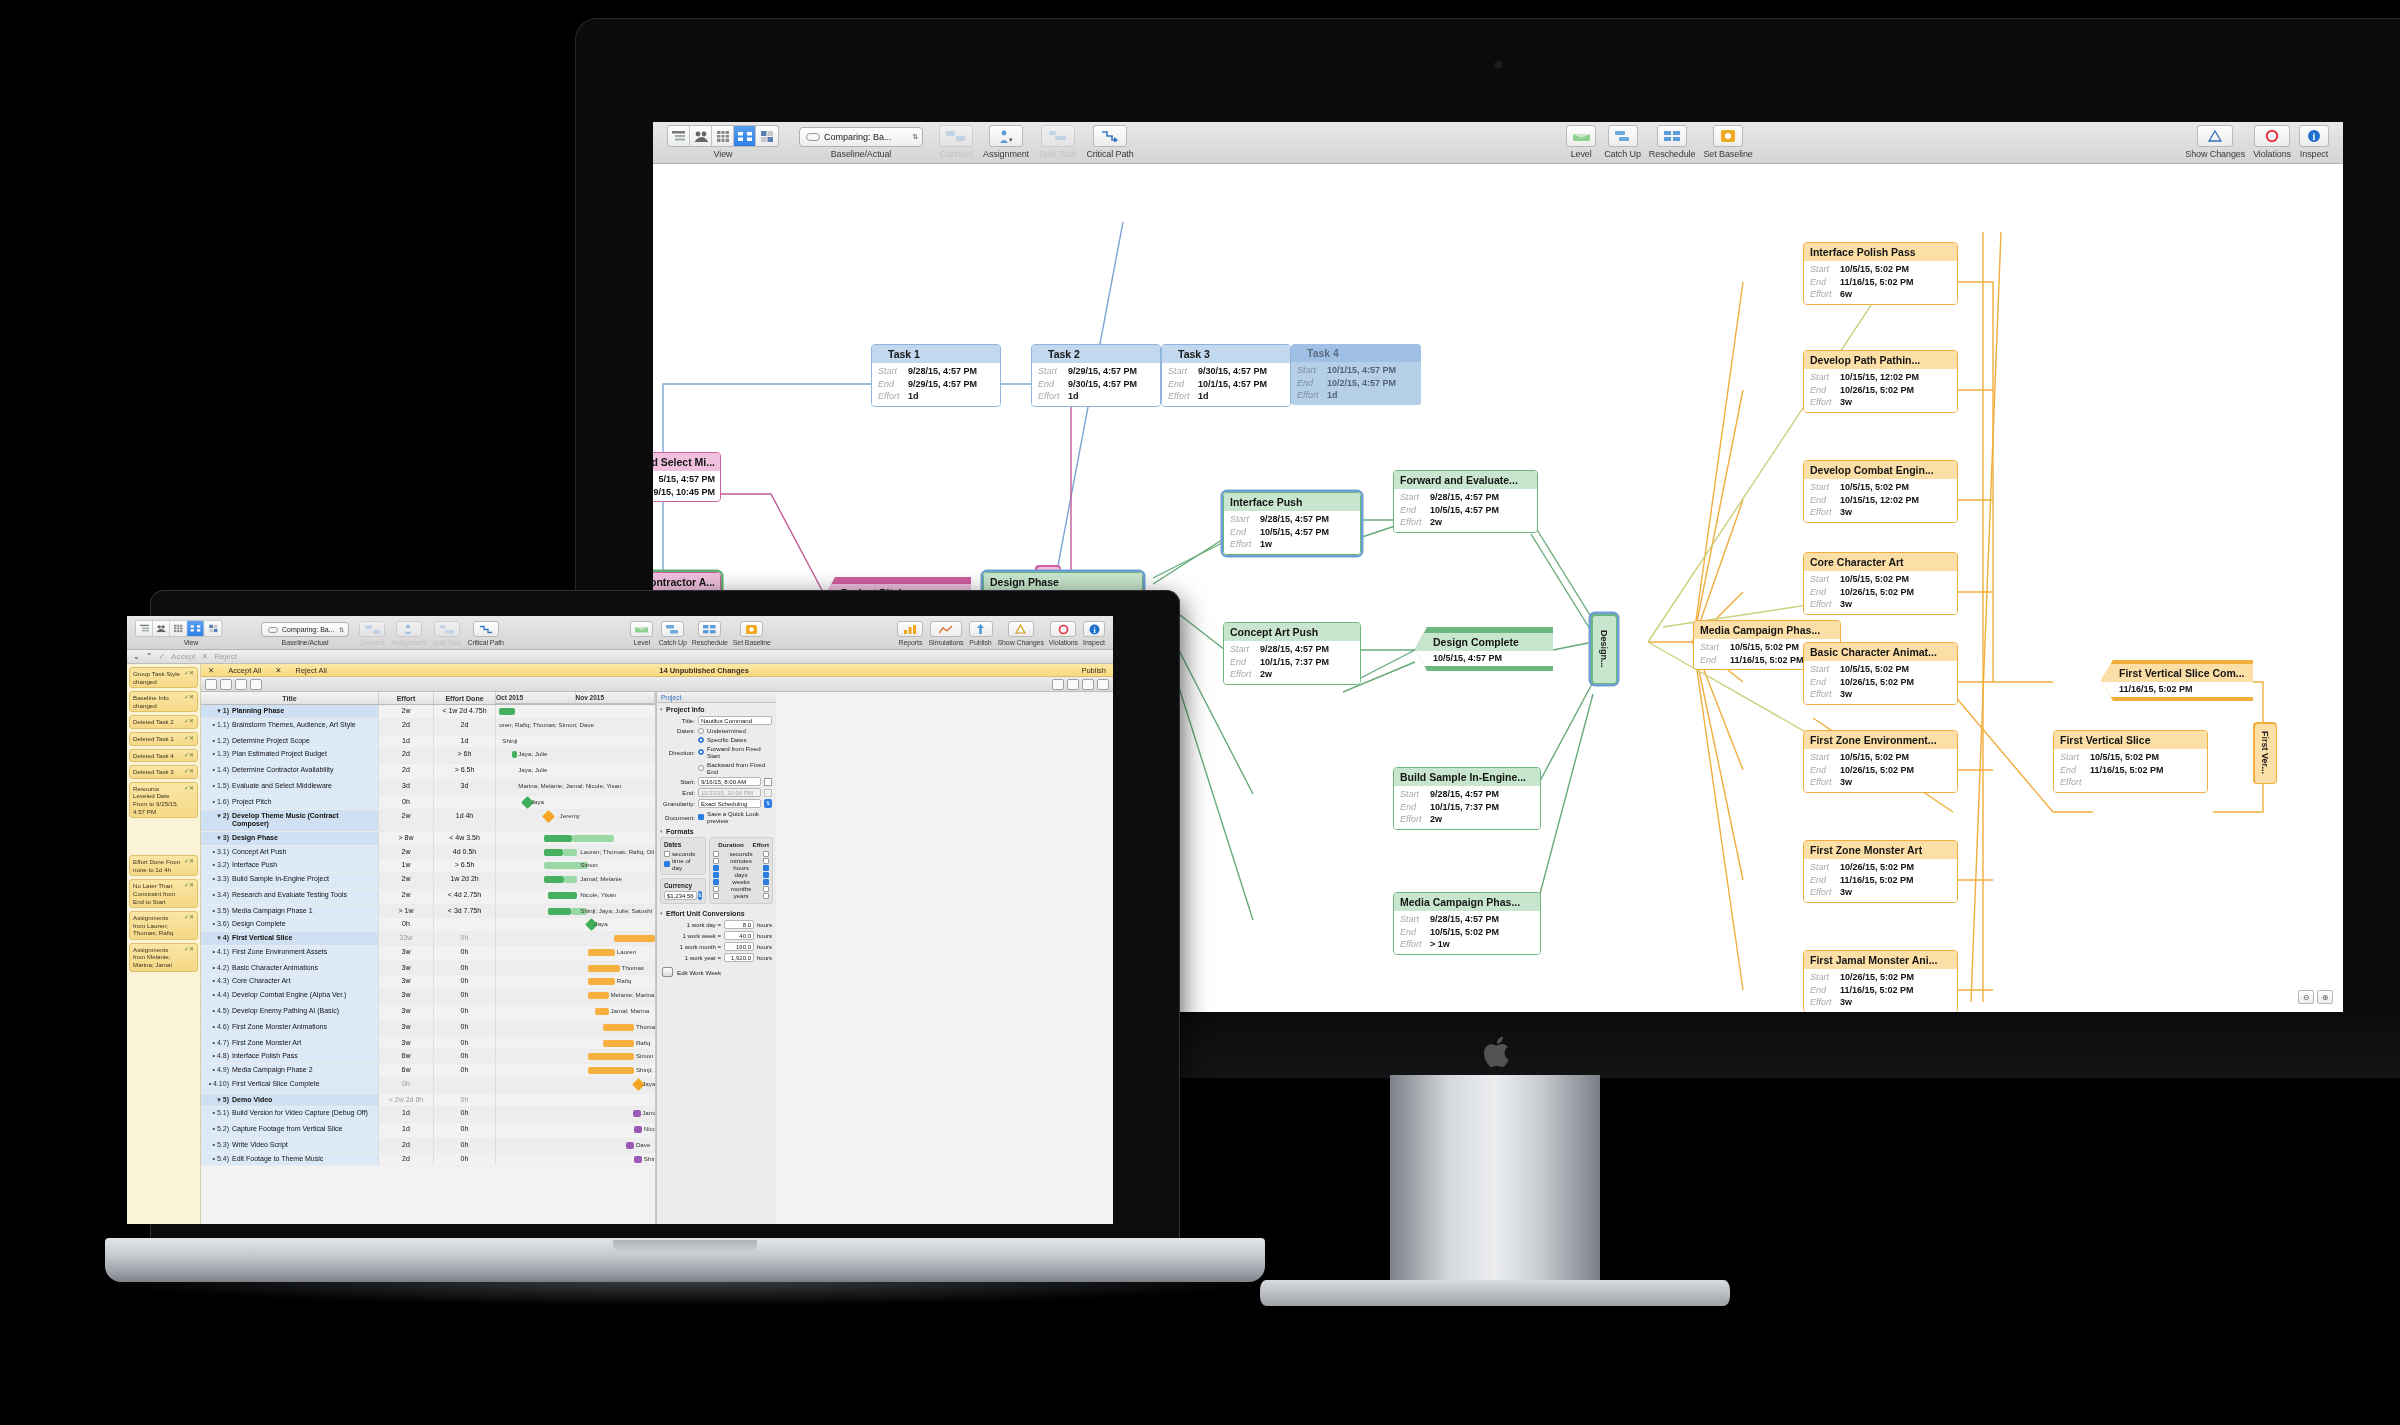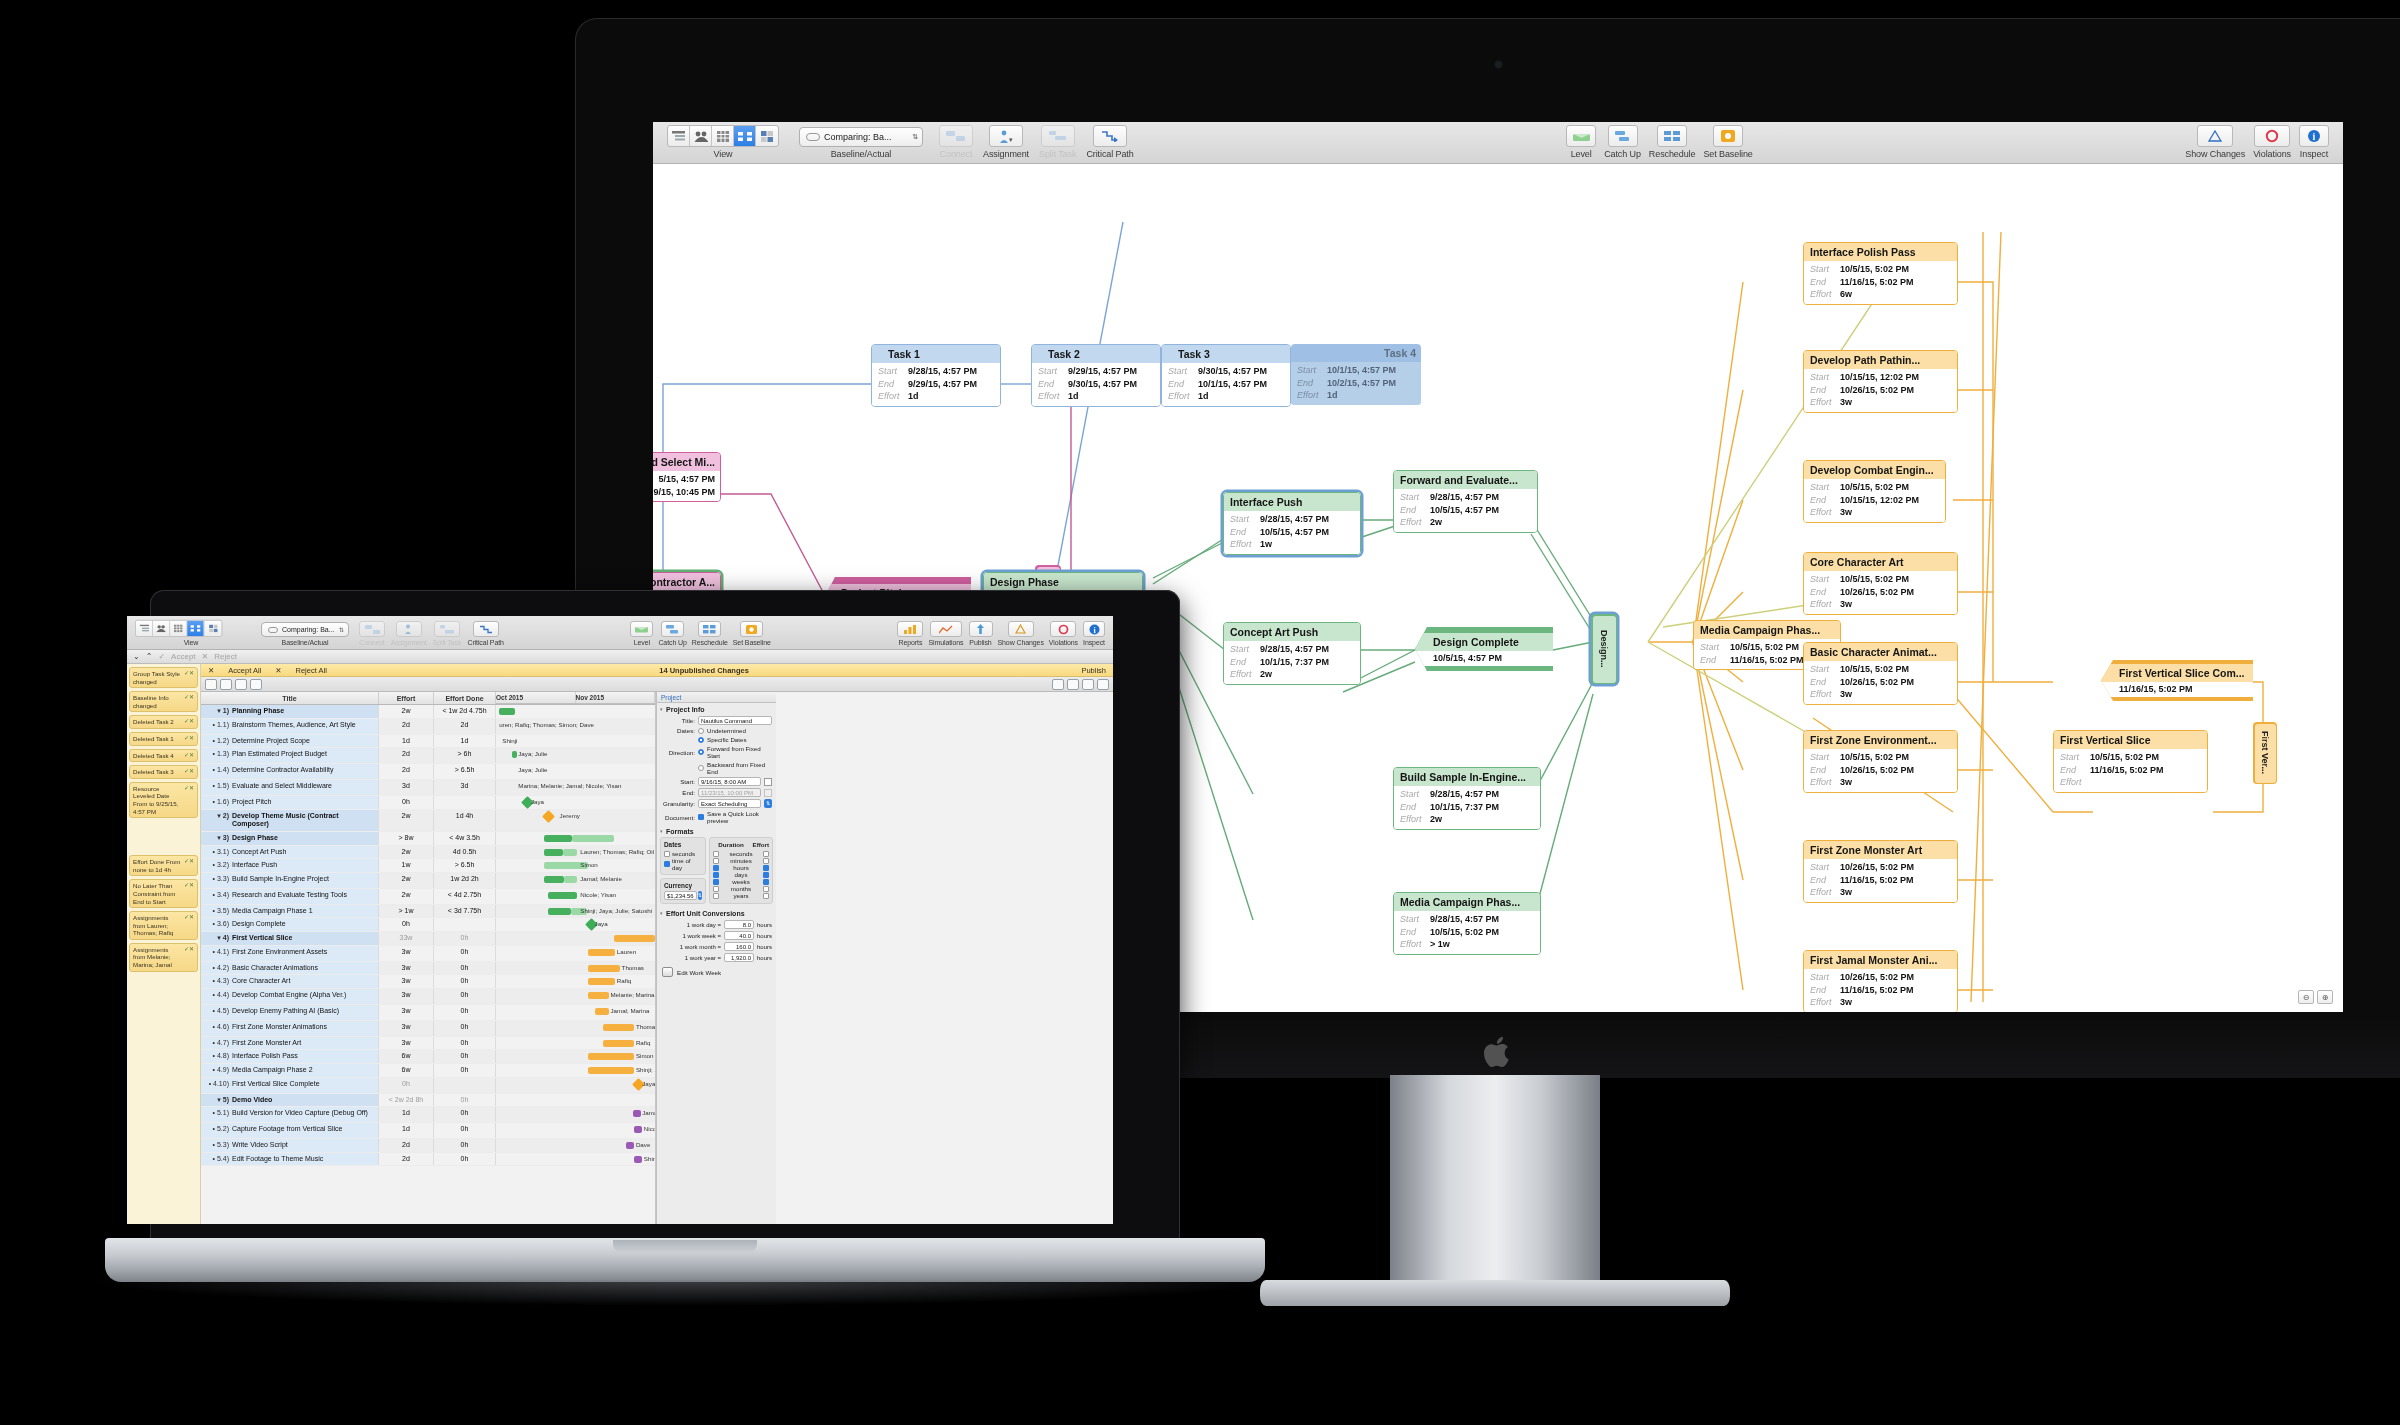--- a/index.html
+++ b/index.html
@@ -79,21 +79,21 @@
   .node .k { color:#a9a9a9; width:30px; flex:none;font-style:italic; }
   .node .v { color:#111; font-weight:bold; white-space:nowrap; }
 
   .n-orange { border:1.5px solid #f0ae3d; }
   .n-orange .hdr { background:#fbdfa6; }
   .n-green  { border:1.5px solid #6cb77f; }
   .n-green  .hdr { background:#c8e6cd; }
   .n-blue   { border:1.5px solid #8fb4dd; }
   .n-blue   .hdr { background:#c2d8ef;padding-left:16px; }
   .n-blue.sel { border:none; background:#9fc0e4; }
-  .n-blue.sel .hdr { background:transparent; color:#5e6e80;text-align:right; }
+  .n-blue.sel .hdr { background:transparent; color:#5e6e80; }
   .n-blue.sel .body { background:#b6cfe9; }
   .n-blue.sel .k { color:#7c8fa3; }
   .n-blue.sel .v { color:#53627a; }
   .n-pink   { border:1.5px solid #cf5f9e; }
   .n-pink   .hdr { background:#f0c0de; }
   .selring  { box-shadow:0 0 0 2.5px #6d9fd4; }
   .grnring  { box-shadow:0 0 0 2.5px #5fb373; }
 
   
   .ms { position:absolute; display:flex; flex-direction:column; justify-content:center;
@@ -720,21 +720,21 @@
           <div class="row">
               <span class="k">End</span>
               <span class="v">10/26/15, 5:02 PM</span>
             </div>
           <div class="row">
               <span class="k">Effort</span>
               <span class="v">3w</span>
             </div>
         </div>
       </div>
-      <div class="node n-orange" style="left:1150px;top:338px;width:143px;">
+      <div class="node n-orange" style="left:1150px;top:338px;width:155px;">
         <div class="hdr">Develop Combat Engin...</div>
         <div class="body">
           <div class="row">
               <span class="k">Start</span>
               <span class="v">10/5/15, 5:02 PM</span>
             </div>
           <div class="row">
               <span class="k">End</span>
               <span class="v">10/15/15, 12:02 PM</span>
             </div>

